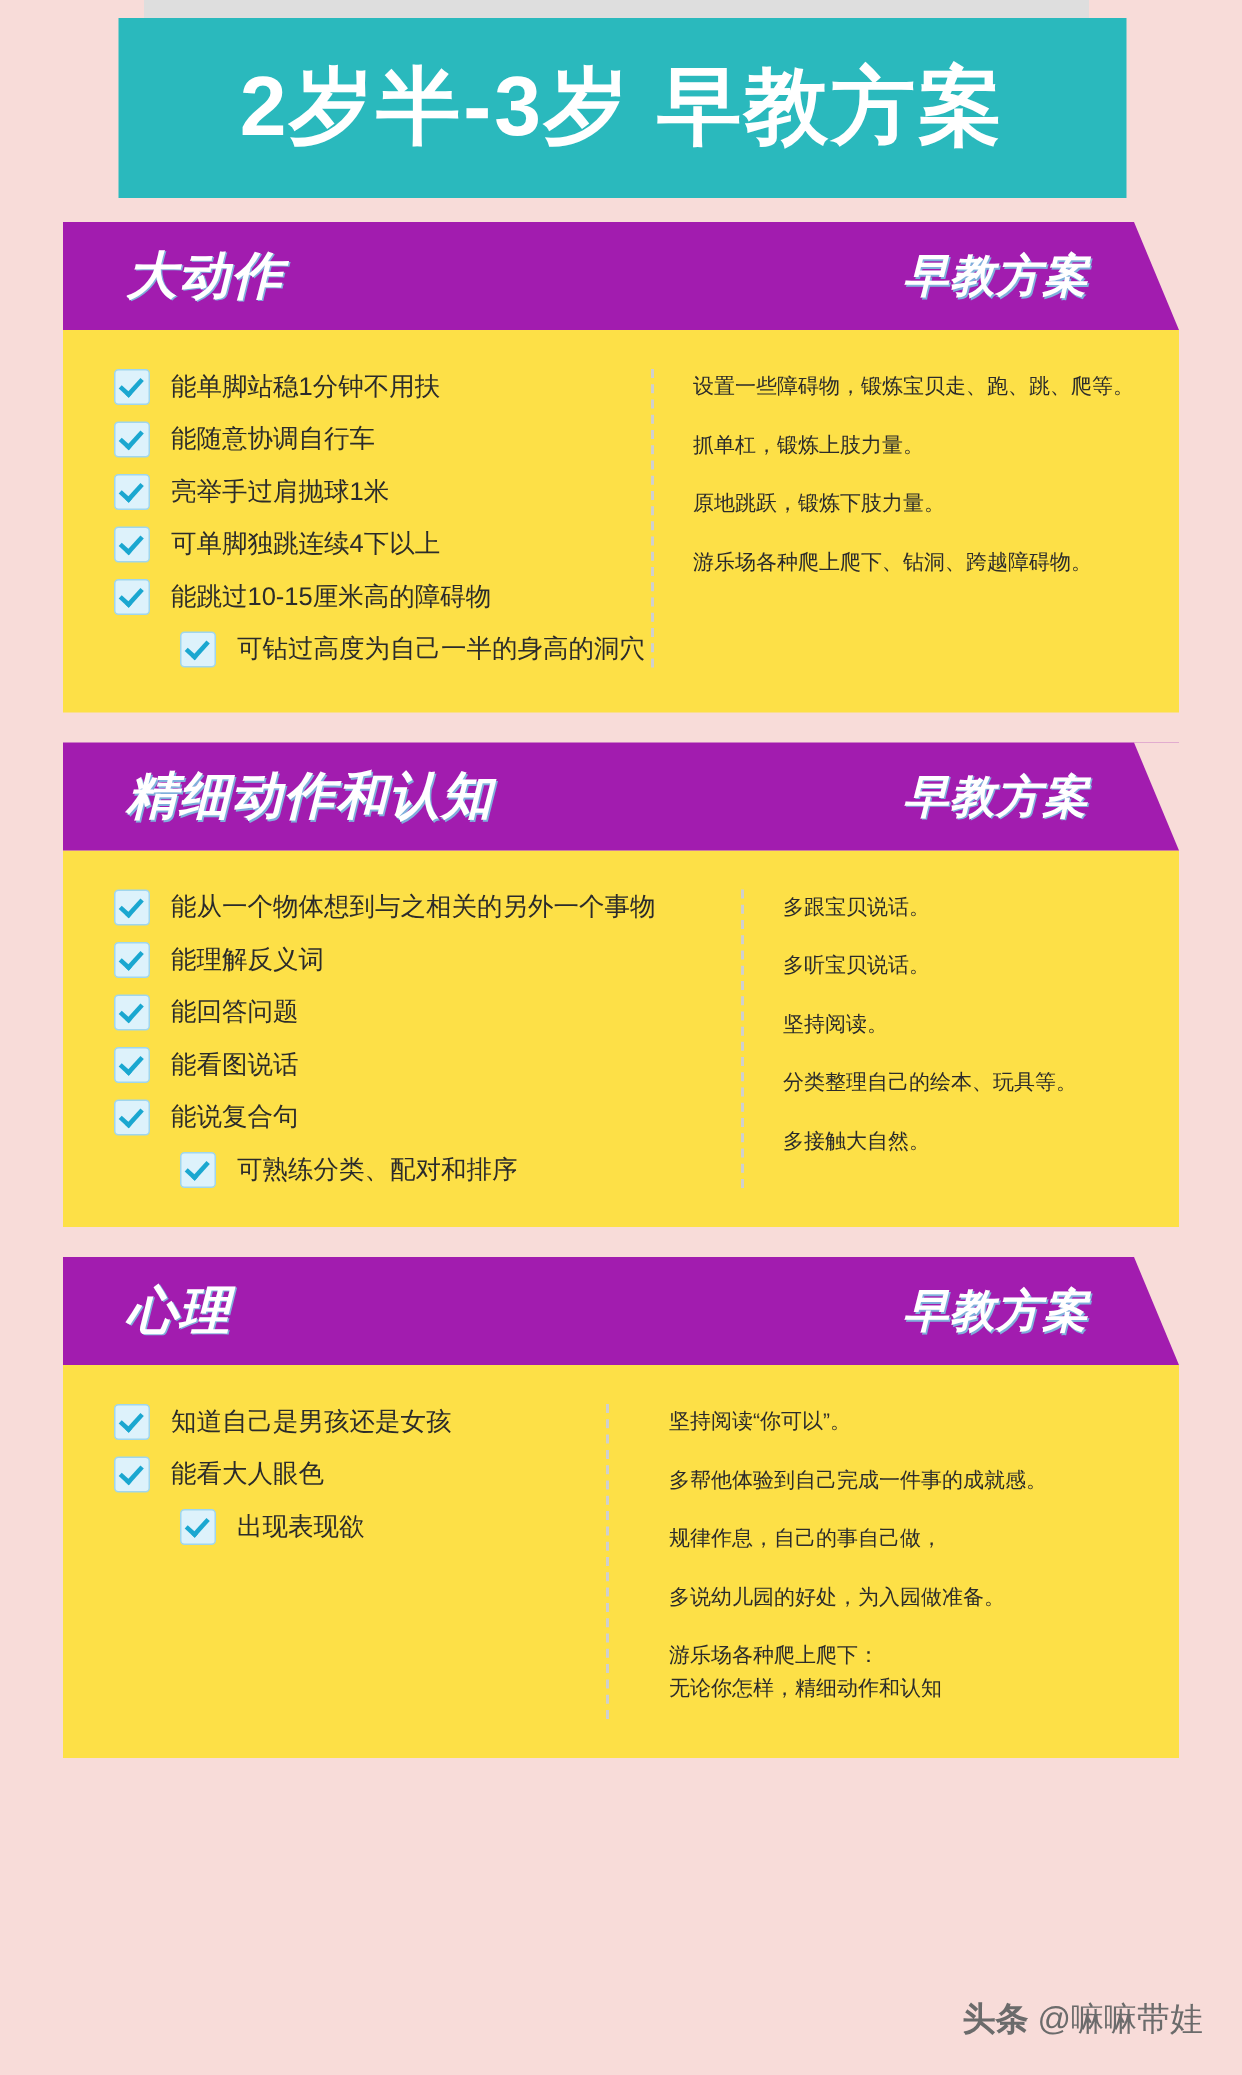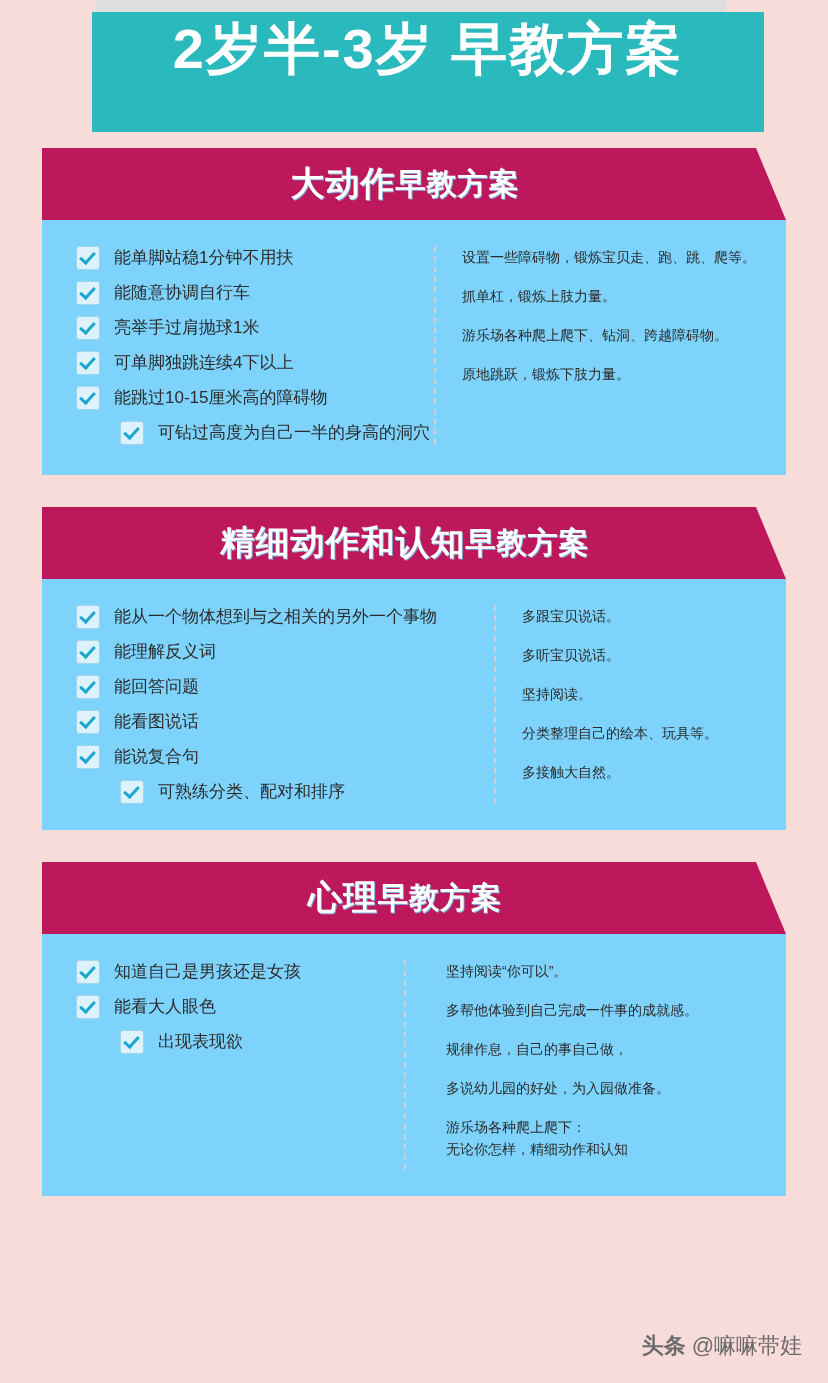--- a/index.html
+++ b/index.html
@@ -24,53 +24,55 @@
   .title-shadow {
     position: absolute;
     left: 96px;
     top: 0px;
     width: 630px;
     height: 24px;
     background: #dedede;
   }
   .title-band {
     position: absolute;
-    left: 92px;
+    left: 79px;
     top: 12px;
     width: 672px;
     height: 120px;
     background: #2ab9bd;
     display: flex;
+    align-items: center;
     justify-content: center;
   }
   .title-band .title-text {
     color: #ffffff;
     font-size: 56px;
     font-weight: bold;
     letter-spacing: 2px;
     white-space: nowrap;
   }
 
   
   .card {
     position: relative;
     margin: 0 auto;
     width: 744px;
   }
-  .card + .card { margin-top: 32px; }
+  .card + .card { margin-top: 20px; }
 
   .card-header {
     position: relative;
     height: 72px;
-    background: #be185d;
+    background: #a21caf;
     display: flex;
     align-items: center;
-    justify-content: center;
+    justify-content: space-between;
     padding: 0 34px 0 42px;
     box-sizing: border-box;
+    font-style: italic;
   }
   .card-header::after {
     content: "";
     position: absolute;
     right: -0px;
     top: 0;
     width: 0;
     height: 0;
     border-top: 72px solid #f8dcd9;
     border-left: 30px solid transparent;
@@ -85,21 +87,21 @@
   .card-header .ch-right {
     color: #ffffff;
     font-size: 30px;
     font-weight: bold;
     letter-spacing: 1px;
     margin-right: 26px;
     text-shadow: 1px 1px 0 #7fb0dc;
   }
 
   .card-body {
-    background: #7dd3fc;
+    background: #fde047;
     display: flex;
     box-sizing: border-box;
     padding: 26px 28px 26px 34px;
   }
   .card-col-left {
     box-sizing: border-box;
     padding-right: 18px;
     border-right: 2px dashed #cfcfcf;
   }
   .card-col-right {
@@ -223,22 +225,22 @@
         <span class="check-label">能跳过10-15厘米高的障碍物</span>
       </div>
       <div class="check-row">
         <span class="checkbox"></span>
         <span class="check-label">可钻过高度为自己一半的身高的洞穴</span>
       </div>
     </div>
     <div class="card-col-right">
       <div class="plan-line">设置一些障碍物，锻炼宝贝走、跑、跳、爬等。</div>
       <div class="plan-line">抓单杠，锻炼上肢力量。</div>
+      <div class="plan-line">原地跳跃，锻炼下肢力量。</div>
       <div class="plan-line">游乐场各种爬上爬下、钻洞、跨越障碍物。</div>
-      <div class="plan-line">原地跳跃，锻炼下肢力量。</div>
     </div>
   </div>
 </div>
 
 <div class="card" id="card-fine">
   <div class="card-header">
     <span class="ch-left">精细动作和认知</span>
     <span class="ch-right">早教方案</span>
   </div>
   <div class="card-body">

